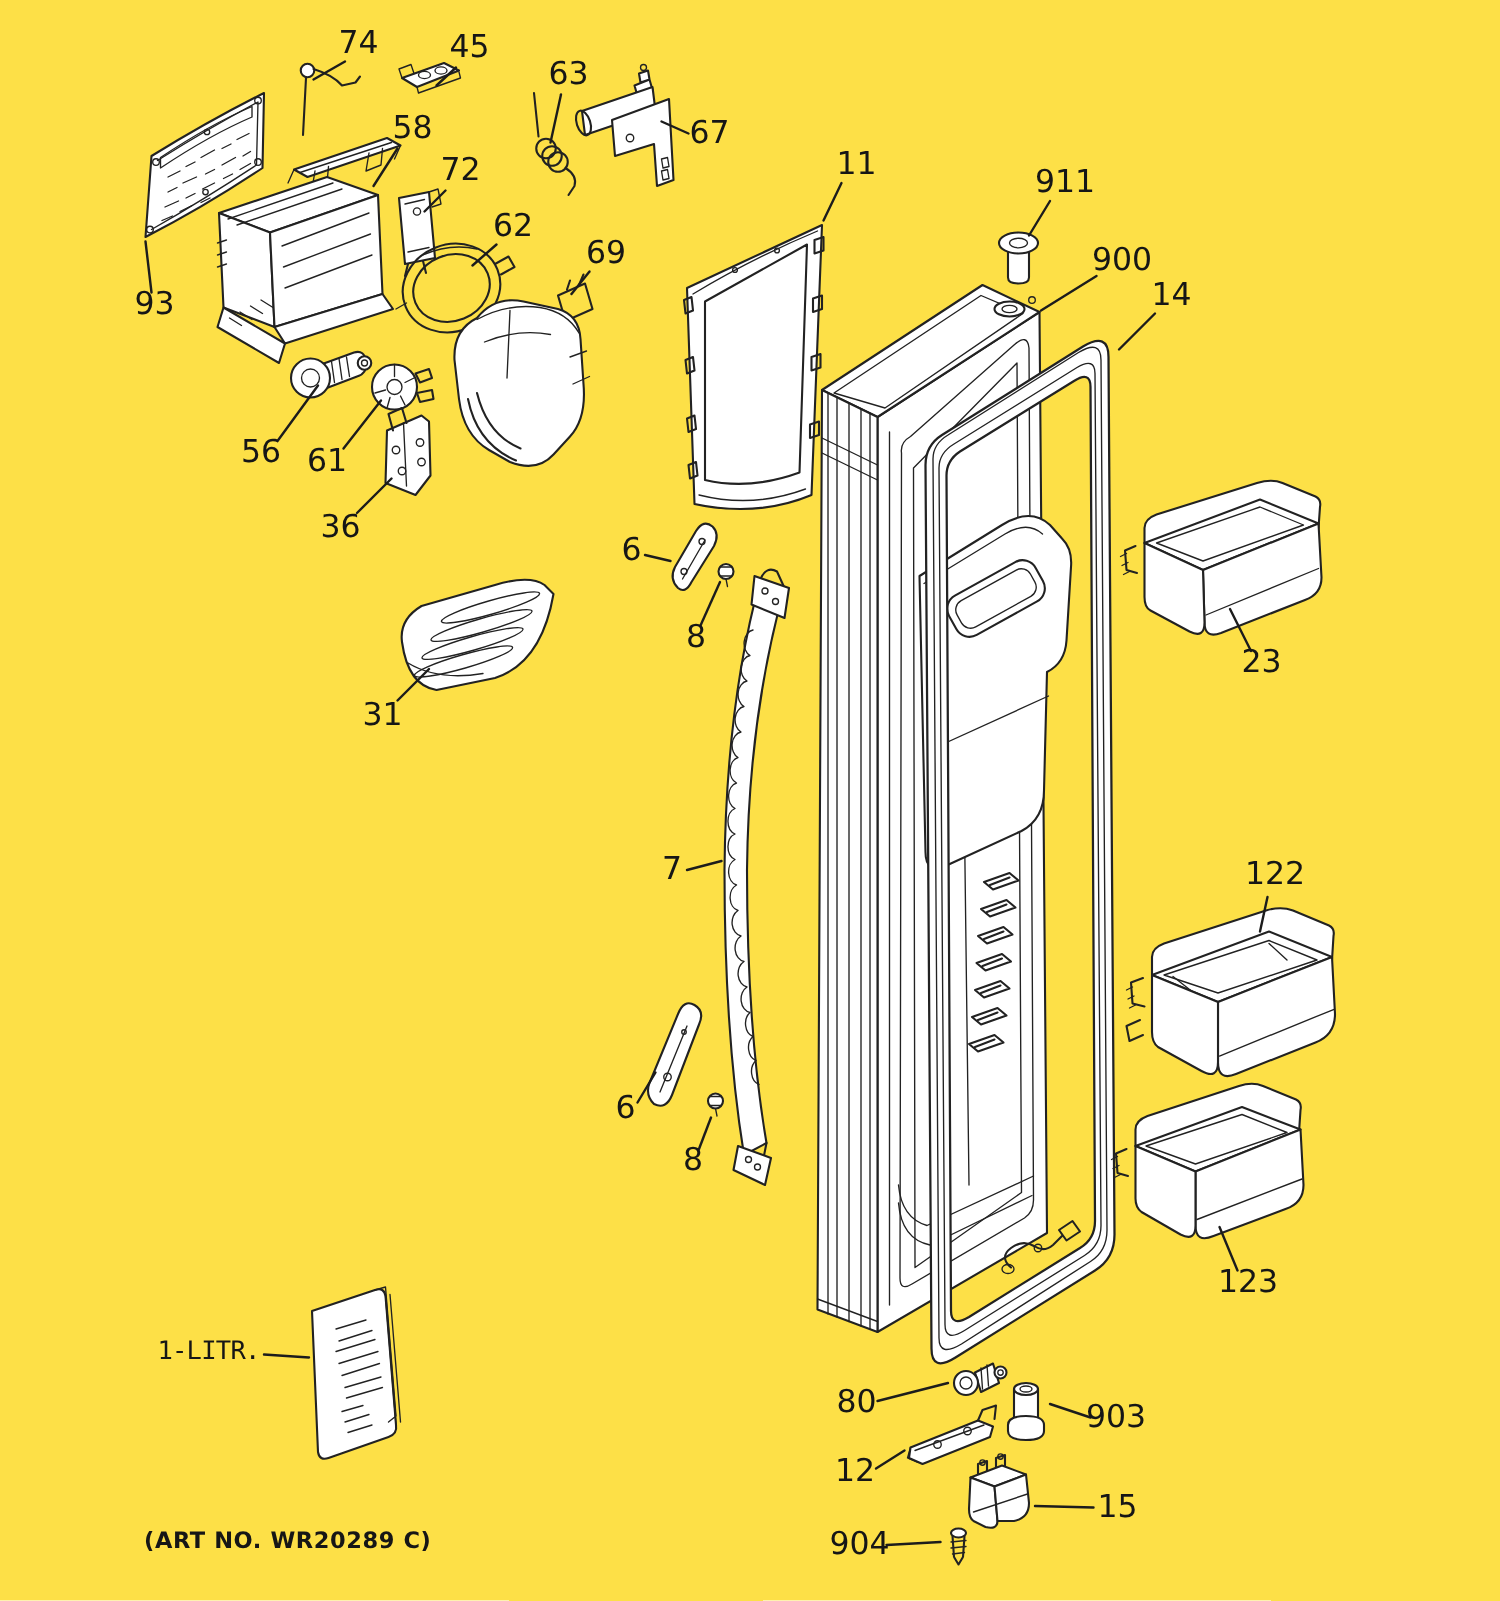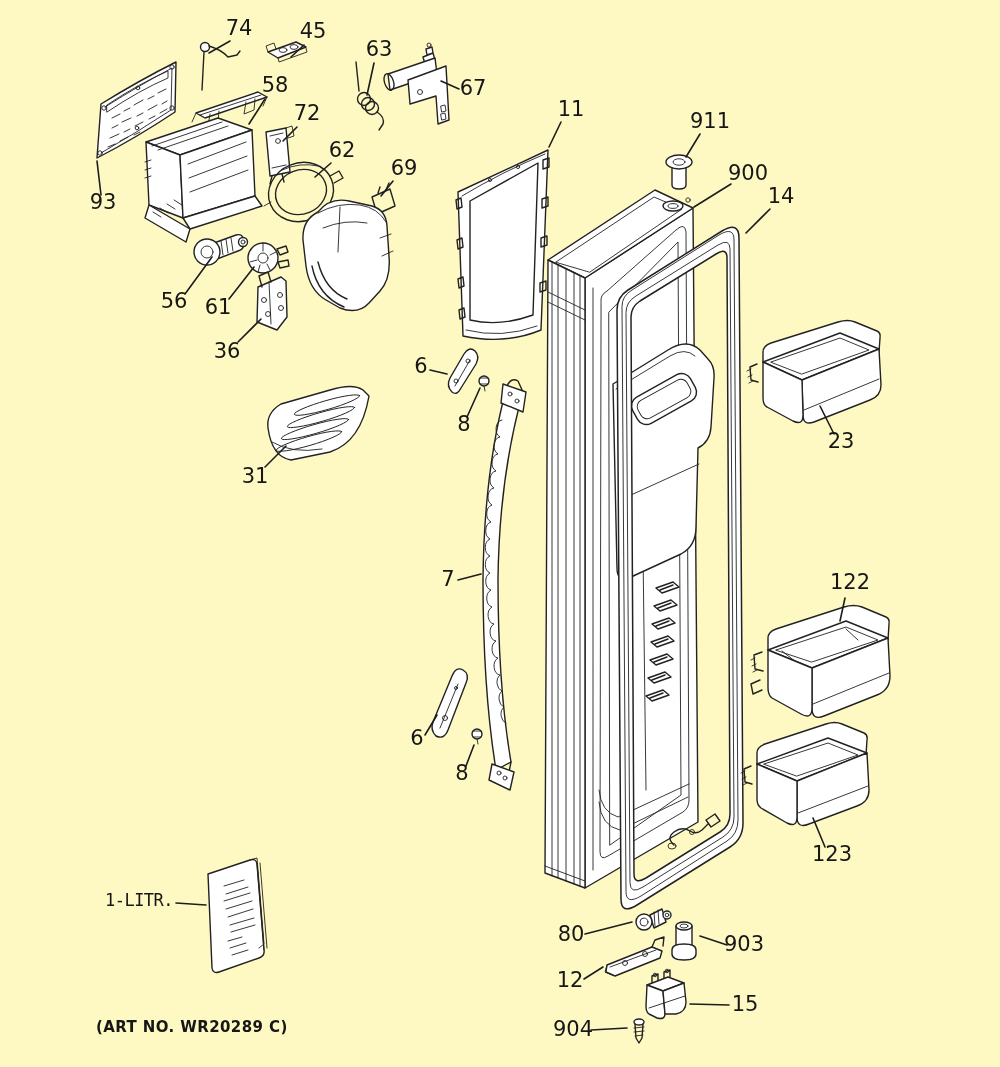--- a/index.html
+++ b/index.html
@@ -1,16 +1,16 @@
 <!DOCTYPE html>
 <html><head>
 <meta charset="utf-8">
 <style>
   html,body{margin:0;padding:0;background:#ffffff;}
-  .stage{position:relative;width:1000px;height:1067px;background:#fef9c3;overflow:hidden;}
+  .stage{position:relative;width:1000px;height:1067px;background:#fde047;overflow:hidden;}
   svg{position:absolute;left:0;top:0;}
   svg text{font-family:"DejaVu Sans",sans-serif;fill:#161616;}
   .ln{fill:none;stroke:#222222;stroke-width:1.4;stroke-linejoin:round;stroke-linecap:round;}
   .tn{fill:none;stroke:#222222;stroke-width:0.9;stroke-linejoin:round;stroke-linecap:round;}
   .wf{fill:#ffffff;stroke:#222222;stroke-width:1.4;stroke-linejoin:round;stroke-linecap:round;}
   .band{fill:#ffffff;fill-rule:evenodd;stroke:#222222;stroke-width:1.5;stroke-linejoin:round;}
   .callout-line{stroke:#1c1c1c;stroke-width:1.6;stroke-linecap:round;}
   text.callout{font-size:21px;text-anchor:middle;}
   text.mono{font-family:"DejaVu Sans Mono",monospace;font-size:17px;letter-spacing:-0.5px;}
   text.art{font-size:15px;font-weight:bold;letter-spacing:0.4px;text-anchor:start;}

